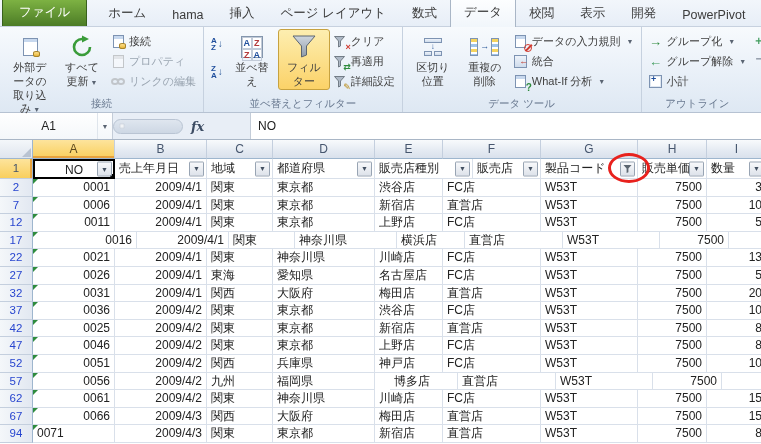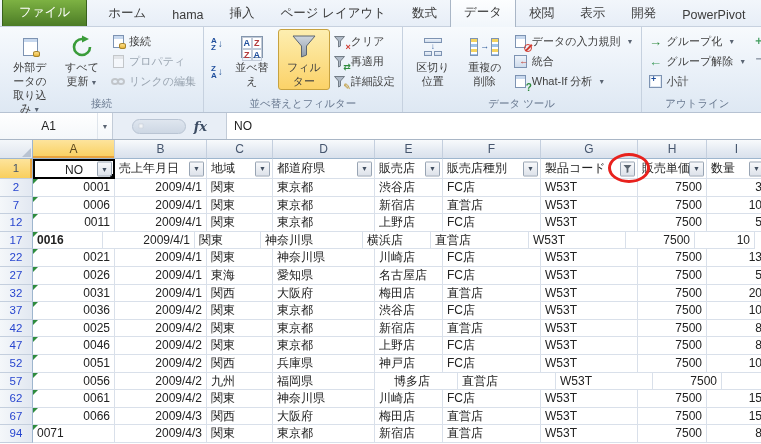--- a/index.html
+++ b/index.html
@@ -82,21 +82,21 @@
   .cutcol { width:16px; display:flex; flex-direction:column; gap:8px; padding-top:8px; align-items:flex-start; overflow:hidden; }
   .cutcol span { font-size:11px; line-height:10px; }
   
   .fbar { height:27px; display:flex; align-items:stretch; background:#e8eef6;
     border-bottom:1px solid #a9b6c6; }
   .namebox { width:113px; background:linear-gradient(#ffffff,#f4f7fa);
     border-right:1px solid #c3ccd8; display:flex; align-items:center; }
   .namebox .nval { flex:1; text-align:center; font-size:12px; color:#222; }
   .namebox .nb-dd { width:15px; height:100%; display:flex; align-items:center;
     justify-content:center; font-size:7px; color:#5a6472; border-left:1px solid #dfe5ec; }
-  .fxzone { width:114px; display:flex; align-items:center; padding:0 19px;
+  .fxzone { width:138px; display:flex; align-items:center; padding:0 0;
     border-right:1px solid #c3ccd8; gap:8px; }
   .fxpill { width:70px; height:15px; border-radius:8px;
     background:linear-gradient(#dfe6ef,#cdd7e4); border:1px solid #b9c4d3;
     display:flex; align-items:center; padding-left:5px; }
   .fxpill i { width:6px; height:6px; border-radius:50%;
     background:radial-gradient(#fdfdfd,#b9c4d3); display:block; }
   .fxsym { font-family:"DejaVu Serif","Liberation Serif",serif; font-style:italic;
     font-weight:bold; font-size:13px; color:#3c4c63; }
   .fcontent { flex:1; background:#fff; display:flex; align-items:center;
     padding-left:7px; font-size:12px; }
@@ -394,22 +394,22 @@
       <div class="clet" style="width: 97px;">G</div>
       <div class="clet" style="width: 69px;">H</div>
       <div class="clet" style="width: 60px;">I</div>
     </div>
   <div class="hrow" id="headerrow">
       <div class="rnum sel">1</div>
       <div class="cell hcell selcell" style="width: 82px;"><span class="htext">NO</span><div class="fbtn">▼</div></div>
       <div class="cell hcell" style="width: 92px;"><span class="htext">売上年月日</span><div class="fbtn">▼</div></div>
       <div class="cell hcell" style="width: 66px;"><span class="htext">地域</span><div class="fbtn">▼</div></div>
       <div class="cell hcell" style="width: 102px;"><span class="htext">都道府県</span><div class="fbtn">▼</div></div>
+      <div class="cell hcell" style="width: 98px;"><span class="htext">販売店種別</span><div class="fbtn">▼</div></div>
       <div class="cell hcell" style="width: 68px;"><span class="htext">販売店</span><div class="fbtn">▼</div></div>
-      <div class="cell hcell" style="width: 98px;"><span class="htext">販売店種別</span><div class="fbtn">▼</div></div>
       <div class="cell hcell" style="width: 97px;"><span class="htext">製品コード</span><div class="fbtn">
           <svg width="9" height="9" viewBox="0 0 10 10">
             <polygon points="0.5,0.5 9.5,0.5 6,4.5 6,8.5 4,9.5 4,4.5" fill="#5c6670"></polygon>
           </svg>
         </div></div>
       <div class="cell hcell" style="width: 69px;"><span class="htext">販売単価</span><div class="fbtn">▼</div></div>
       <div class="cell hcell" style="width: 60px;"><span class="htext">数量</span><div class="fbtn">▼</div></div>
     </div>
   <div id="gridbody">
       <div class="rowband">
@@ -443,21 +443,21 @@
         <div class="cell" style="width: 66px; text-align: left;"><span>関東</span></div>
         <div class="cell" style="width: 102px; text-align: left;"><span>東京都</span></div>
         <div class="cell" style="width: 68px; text-align: left;"><span>上野店</span></div>
         <div class="cell" style="width: 98px; text-align: left;"><span>FC店</span></div>
         <div class="cell" style="width: 97px; text-align: left;"><span>W53T</span></div>
         <div class="cell" style="width: 69px; text-align: right;"><span>7500</span></div>
         <div class="cell" style="width: 60px; text-align: right;"><span>5</span></div>
       </div>
       <div class="rowband">
         <div class="rnum filtered">17</div>
-        <div class="cell" style="width: 70px;  font-weight: bold;"><span class="flag"></span><span>0016</span></div>
+        <div class="cell" style="width: 104px; text-align: right;"><span class="flag"></span><span>0016</span></div>
         <div class="cell" style="width: 92px; text-align: right;"><span>2009/4/1</span></div>
         <div class="cell" style="width: 66px; text-align: left;"><span>関東</span></div>
         <div class="cell" style="width: 102px; text-align: left;"><span>神奈川県</span></div>
         <div class="cell" style="width: 68px; text-align: left;"><span>横浜店</span></div>
         <div class="cell" style="width: 98px; text-align: left;"><span>直営店</span></div>
         <div class="cell" style="width: 97px; text-align: left;"><span>W53T</span></div>
         <div class="cell" style="width: 69px; text-align: right;"><span>7500</span></div>
         <div class="cell" style="width: 60px; text-align: right;"><span>10</span></div>
       </div>
       <div class="rowband">

